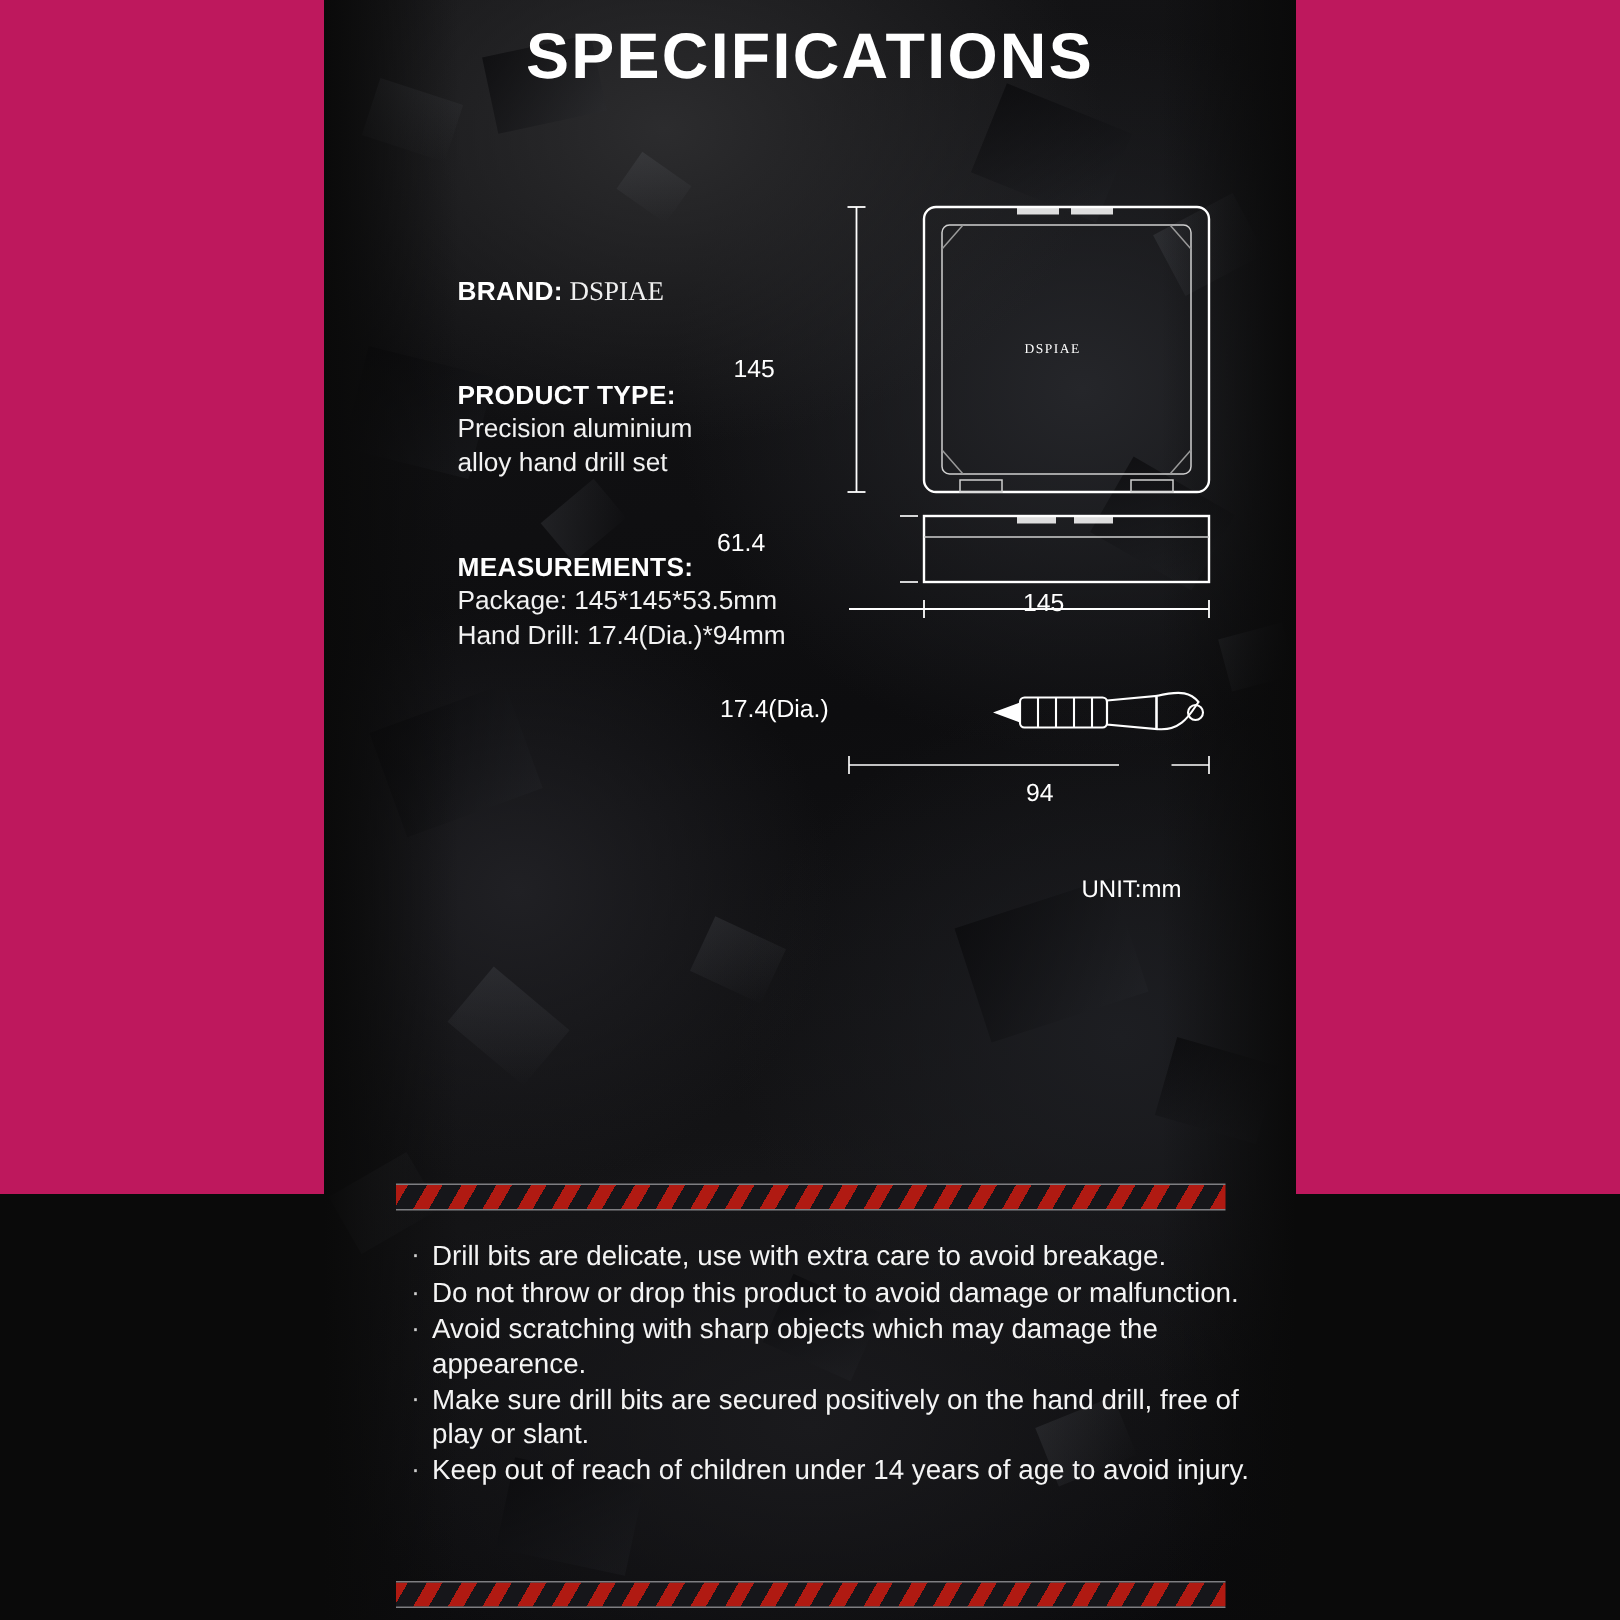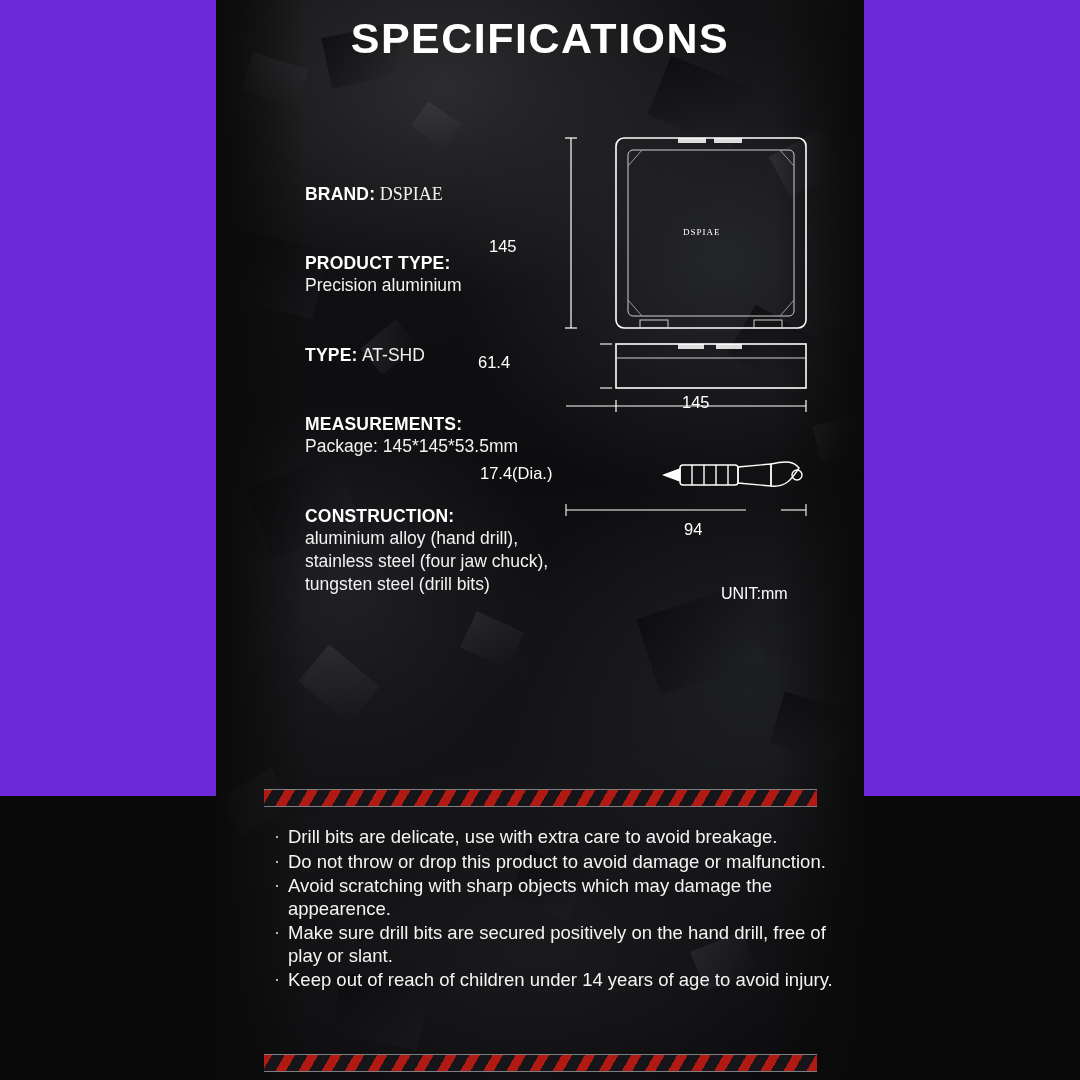--- a/index.html
+++ b/index.html
@@ -10,21 +10,21 @@
   body {
     width: 1080px;
     height: 1080px;
     overflow: hidden;
     font-family: "Liberation Sans", sans-serif;
   }
   .page {
     position: relative;
     width: 1080px;
     height: 796px;
-    background: #6d28d9;
+    background: #be185d;
   }
   
   .backdrop {
     position: absolute;
     left: 216px;
     top: 0;
     width: 648px;
     height: 1080px;
     background:
       radial-gradient(ellipse 420px 300px at 35% 8%, #2c2c2e 0%, rgba(20,20,22,0) 70%),
@@ -203,39 +203,31 @@
     <div class="spec-list">
 
       <div class="spec-block">
         <span class="spec-label">BRAND:</span>
         <span class="spec-inline spec-serif">DSPIAE</span>
       </div>
 
       <div class="spec-block">
         <div class="spec-label">PRODUCT TYPE:</div>
         <div class="spec-line">Precision aluminium</div>
-      </div>
-
-      <div class="spec-block">
-        <span class="spec-label">TYPE:</span>
-        <span class="spec-inline">AT-SHD</span>
-      </div>
+        <div class="spec-line">alloy hand drill set</div>
+      </div>
+
 
       <div class="spec-block">
         <div class="spec-label">MEASUREMENTS:</div>
         <div class="spec-line">Package: 145*145*53.5mm</div>
-      </div>
-
-
-      <div class="spec-block">
-        <div class="spec-label">CONSTRUCTION:</div>
-        <div class="spec-line">aluminium alloy (hand drill),</div>
-        <div class="spec-line">stainless steel (four jaw chuck),</div>
-        <div class="spec-line">tungsten steel (drill bits)</div>
-      </div>
+        <div class="spec-line">Hand Drill: 17.4(Dia.)*94mm</div>
+      </div>
+
+
 
     </div>
 
     <div class="diagram">
       <svg width="300" height="510" viewBox="0 0 300 510">
 
         <rect x="60" y="18" width="190" height="190" rx="8" ry="8" fill="none" stroke="#ffffff" stroke-width="1.6"></rect>
         <rect x="72" y="30" width="166" height="166" rx="5" ry="5" fill="none" stroke="#cfcfcf" stroke-width="1"></rect>
 
         <rect x="122" y="18" width="28" height="5" fill="#ffffff" opacity="0.85"></rect>

